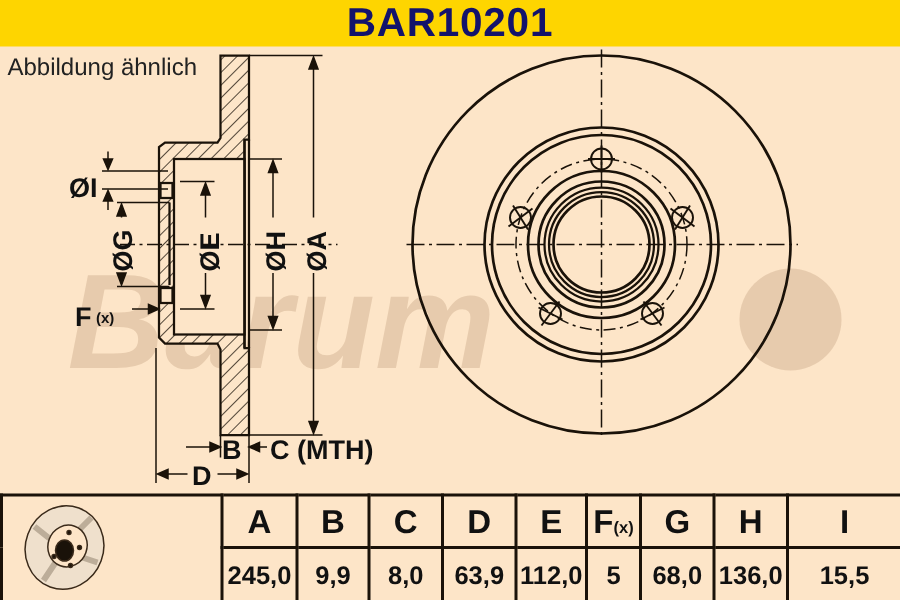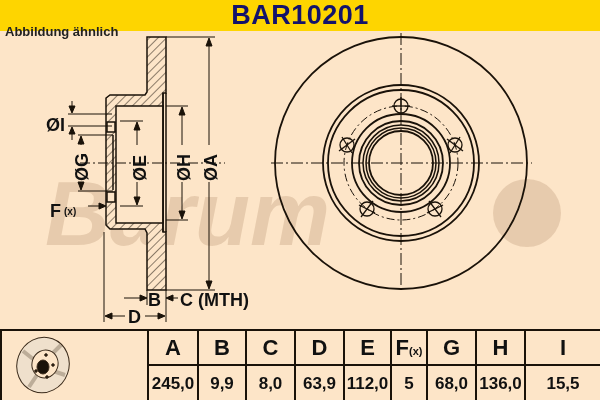--- a/index.html
+++ b/index.html
@@ -1,19 +1,19 @@
 <!DOCTYPE html>
 <html><head>
 <meta charset="utf-8">
 <style>
   html, body { margin:0; padding:0; }
   body { width:600px; height:400px; overflow:hidden; background:#fde5c8; font-family:"Liberation Sans", sans-serif; position:relative; }
   .header { position:absolute; left:0; top:0; width:600px; height:31px; background:#fed500; text-align:center; }
   .header .title { font-weight:bold; font-size:27px; color:#13136b; line-height:31px; letter-spacing:0.5px; }
-  .note { position:absolute; left:5px; top:26px; font-size:13px; font-weight:bold; color:#222; line-height:12px; }
+  .note { position:absolute; left:5px; top:40px; font-size:16px; font-weight:normal; color:#222; line-height:12px; }
   .drawing { position:absolute; left:0; top:31px; width:600px; height:298px; }
   .spec-table { position:absolute; left:0; top:329px; width:600px; height:71px; border-collapse:collapse; table-layout:fixed; }
   .spec-table td { border:2px solid #1a1209; text-align:center; font-weight:bold; color:#111; padding:0; }
   .spec-table tr.hdr td { height:32px; font-size:22px; }
   .spec-table tr.val td { height:33px; font-size:17px; }
   .spec-table td.thumb { border-right:2px solid #1a1209; }
   .fx small { font-size:11px; }
 </style>
 </head>
 <body>

